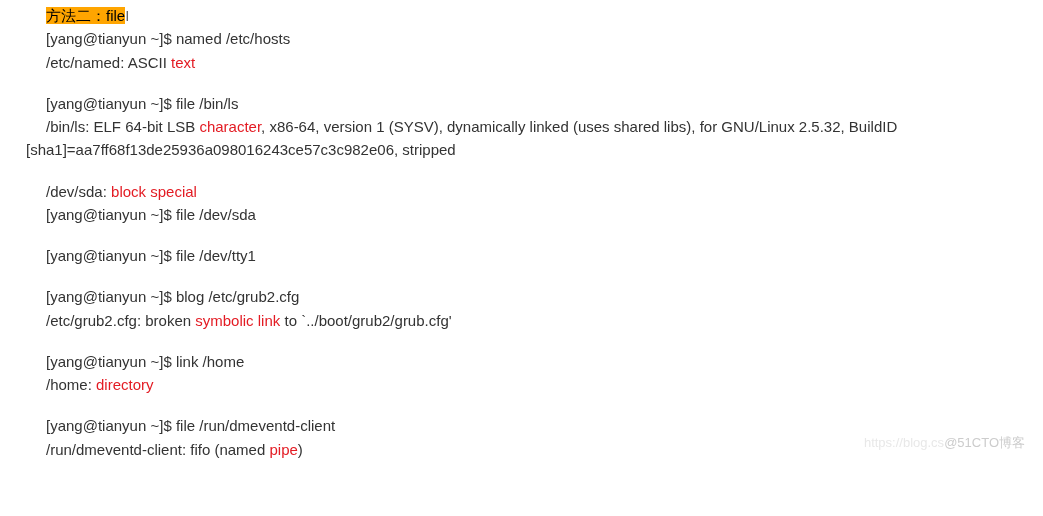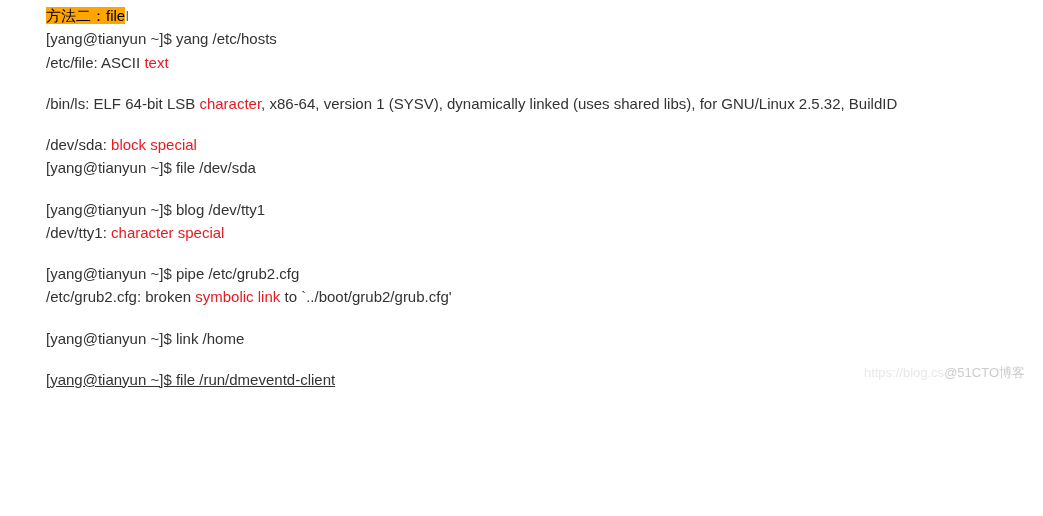--- a/index.html
+++ b/index.html
@@ -52,46 +52,49 @@
     }
   </style>
 </head>
 <body>
 
 <div class="line">
   <span class="highlight">方法二：file</span><span class="cursor">I</span>
 </div>
 
 <div class="block">
-  <div class="line"><span>[yang@tianyun ~]$ </span><span>yang /etc/hosts</span></div>
-  <div class="line"><span>/etc/file: ASCII </span><span class="red">text</span><span></span></div>
+  <div class="line"><span>[yang@tianyun ~]$ </span><span>named /etc/hosts</span></div>
+  <div class="line"><span>/etc/named: ASCII </span><span class="red">text</span><span></span></div>
 </div>
 
 <div class="block">
+  <div class="line"><span>[yang@tianyun ~]$ </span><span>file /bin/ls</span></div>
   <div class="line"><span>/bin/ls: ELF 64-bit LSB </span><span class="red">character</span><span>, x86-64, version 1 (SYSV), dynamically linked (uses shared libs), for GNU/Linux 2.5.32, BuildID</span></div>
+  <div class="line indent"><span>[sha1]=aa7ff68f13de25936a098016243ce57c3c982e06, stripped</span></div>
 </div>
 
 <div class="block">
   <div class="line"><span>/dev/sda: </span><span class="red">block special</span><span></span></div>
   <div class="line"><span>[yang@tianyun ~]$ </span><span>file /dev/sda</span></div>
 </div>
 
 <div class="block">
-  <div class="line"><span>[yang@tianyun ~]$ </span><span>blog /dev/tty1</span></div>
-  <div class="line"><span>/dev/tty1: </span><span class="red">character special</span><span></span></div>
+  <div class="line"><span>[yang@tianyun ~]$ </span><span>file /dev/tty1</span></div>
 </div>
 
 <div class="block">
-  <div class="line"><span>[yang@tianyun ~]$ </span><span>pipe /etc/grub2.cfg</span></div>
+  <div class="line"><span>[yang@tianyun ~]$ </span><span>blog /etc/grub2.cfg</span></div>
   <div class="line"><span>/etc/grub2.cfg: broken </span><span class="red">symbolic link</span><span> to `../boot/grub2/grub.cfg'</span></div>
 </div>
 
 <div class="block">
   <div class="line"><span>[yang@tianyun ~]$ </span><span>link /home</span></div>
+  <div class="line"><span>/home: </span><span class="red">directory</span><span></span></div>
 </div>
 
-<div class="block" style="margin-bottom:0;text-decoration:underline;">
+<div class="block" style="margin-bottom:0;">
   <div class="line"><span>[yang@tianyun ~]$ </span><span>file /run/dmeventd-client</span></div>
+  <div class="line"><span>/run/dmeventd-client: fifo (named </span><span class="red">pipe</span><span>)</span></div>
 </div>
 
 <div class="watermark">
   <span class="wm-faint">https://blog.cs</span><span>@51CTO博客</span>
 </div>
 
 </body></html>

